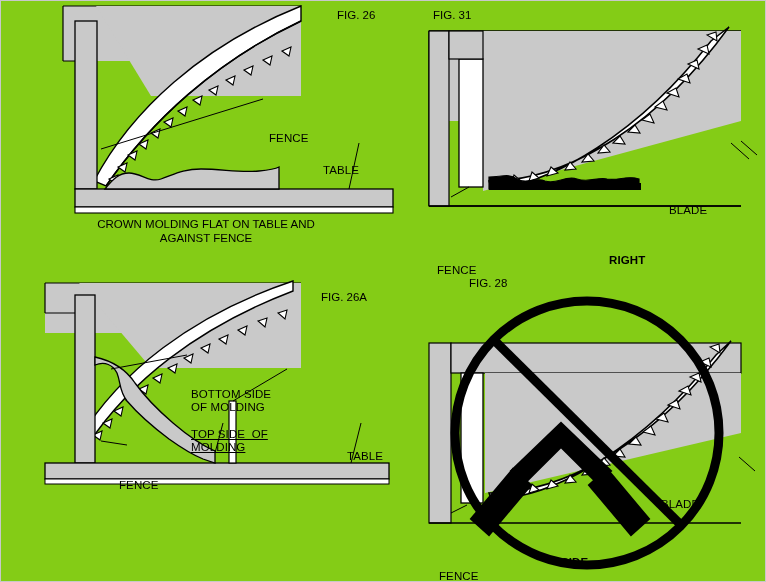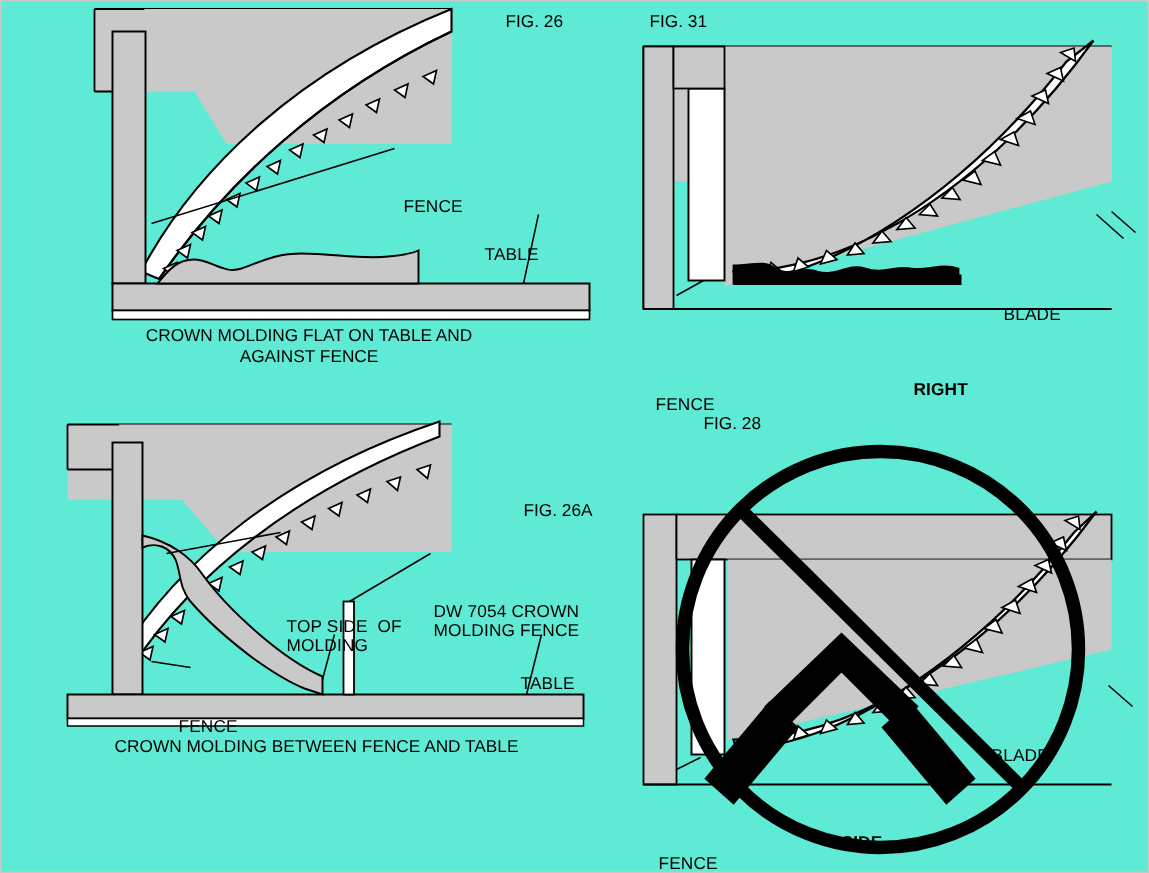--- a/index.html
+++ b/index.html
@@ -7,21 +7,21 @@
     padding: 0;
     background: #ffffff;
   }
   body {
     font-family: "Liberation Sans", sans-serif;
   }
   #page {
     position: relative;
     width: 766px;
     height: 582px;
-    background: #5eead4;
+    background: #84cc16;
     overflow: hidden;
     border: 1px solid #c8c8c8;
     box-sizing: border-box;
   }
   .panel {
     position: absolute;
     overflow: visible;
   }
   .lbl {
     position: absolute;
@@ -196,28 +196,27 @@
                C158,138 144,124 134,110 C126,98 112,88 94,84 Z" fill="#c9c9c9" stroke="#000" stroke-width="1.3"></path>
 
       <rect x="228" y="128" width="7" height="62" fill="#ffffff" stroke="#000" stroke-width="1.2"></rect>
 
       <line x1="110" y1="96" x2="186" y2="82" stroke="#000" stroke-width="1"></line>
       <line x1="232" y1="128" x2="286" y2="96" stroke="#000" stroke-width="1"></line>
       <line x1="214" y1="180" x2="222" y2="150" stroke="#000" stroke-width="1"></line>
       <line x1="100" y1="168" x2="126" y2="172" stroke="#000" stroke-width="1"></line>
       <line x1="350" y1="190" x2="360" y2="150" stroke="#000" stroke-width="1"></line>
     </svg>
-    <div class="figlbl" style="left:348px; top:18px;margin-top:44px;">FIG. 26A</div>
-    <div class="lbl" style="left:288px; top:90px;">DW 7054 CROWN
-MOLDING FENCE</div>
-    <div class="lbl" style="left:190px; top:100px;">TOP SIDE  OF
+    <div class="figlbl" style="left:320px; top:18px;">FIG. 26A</div>
+    <div class="lbl" style="left:190px; top:76px;">BOTTOM SIDE
+OF MOLDING</div>
+    <div class="lbl" style="left:190px; top:116px;text-decoration:underline;">TOP SIDE  OF
 MOLDING</div>
     <div class="lbl" style="left:346px; top:138px;">TABLE</div>
     <div class="lbl" style="left:118px; top:167px;">FENCE</div>
-    <div class="caption" style="left:30px; top:218px; width:360px;">CROWN MOLDING BETWEEN FENCE AND TABLE</div>
   </div>
 
   <div class="panel" style="left:410px; top:272px; width:356px; height:310px;">
     <svg width="356" height="310" viewBox="0 0 356 310">
 
       <rect x="18" y="70" width="22" height="180" fill="#c9c9c9" stroke="#000" stroke-width="1.2"></rect>
 
       <rect x="40" y="70" width="290" height="30" fill="#c9c9c9" stroke="#000" stroke-width="1.2"></rect>
 
       <path d="M74,100 L330,100 L330,160 L74,220 Z" fill="#c9c9c9" stroke="none"></path>

